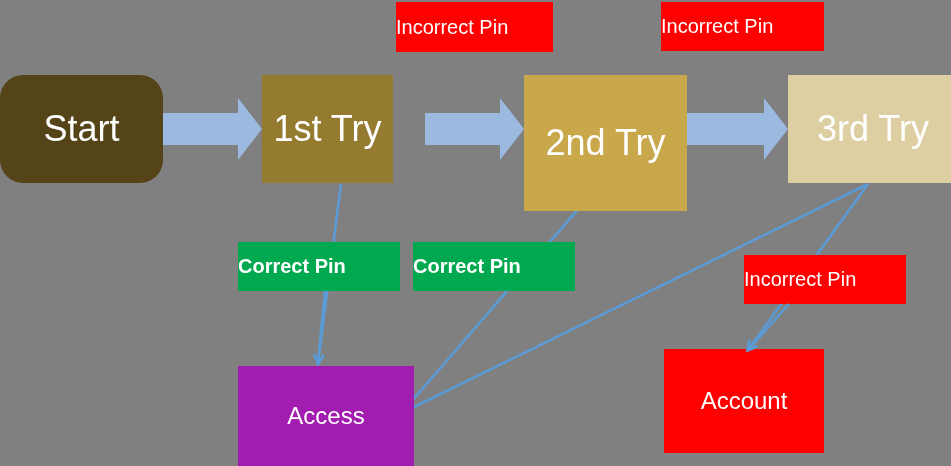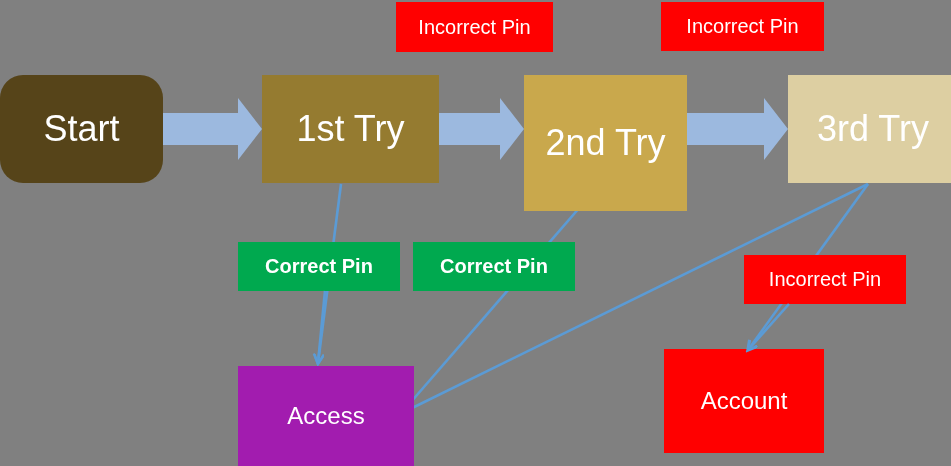--- a/index.html
+++ b/index.html
@@ -24,21 +24,21 @@
     color: #ffffff;
     box-sizing: border-box;
     line-height: 1.18;
   }
   
   #node-start {
     left: 0px; top: 75px; width: 163px; height: 108px;
     background: #564419; font-size: 36px; border-radius: 23px;
   }
   #node-try1 {
-    left: 262px; top: 75px; width: 177px; height: 108px;
+    left: 262px; top: 75px; width: 131px; height: 108px;
     background: #957B30; font-size: 36px;
   }
   #node-try2 {
     left: 524px; top: 75px; width: 163px; height: 136px;
     background: #C9A84C; font-size: 36px;
   }
   #node-try3 {
     left: 788px; top: 75px; width: 170px; height: 108px;
     background: #DDCFA2; font-size: 36px;
   }
@@ -49,21 +49,20 @@
   }
   #node-blocked {
     left: 664px; top: 349px; width: 160px; height: 104px;
     background: #FF0000; font-size: 24px; flex-direction: column;
   }
   
   .label {
     position: absolute;
     display: flex;
     align-items: center;
-    justify-content: center;
     color: #ffffff;
     font-size: 20px;
     box-sizing: border-box;
   }
   .label.red  { background: #FF0000; }
   .label.green{ background: #00A94F; font-weight: bold; }
   #label-incorrect-1 { left: 396px; top: 2px;   width: 157px; height: 50px; }
   #label-incorrect-2 { left: 661px; top: 2px;   width: 163px; height: 49px; }
   #label-correct-1   { left: 238px; top: 242px; width: 162px; height: 49px; }
   #label-correct-2   { left: 413px; top: 242px; width: 162px; height: 49px; }

